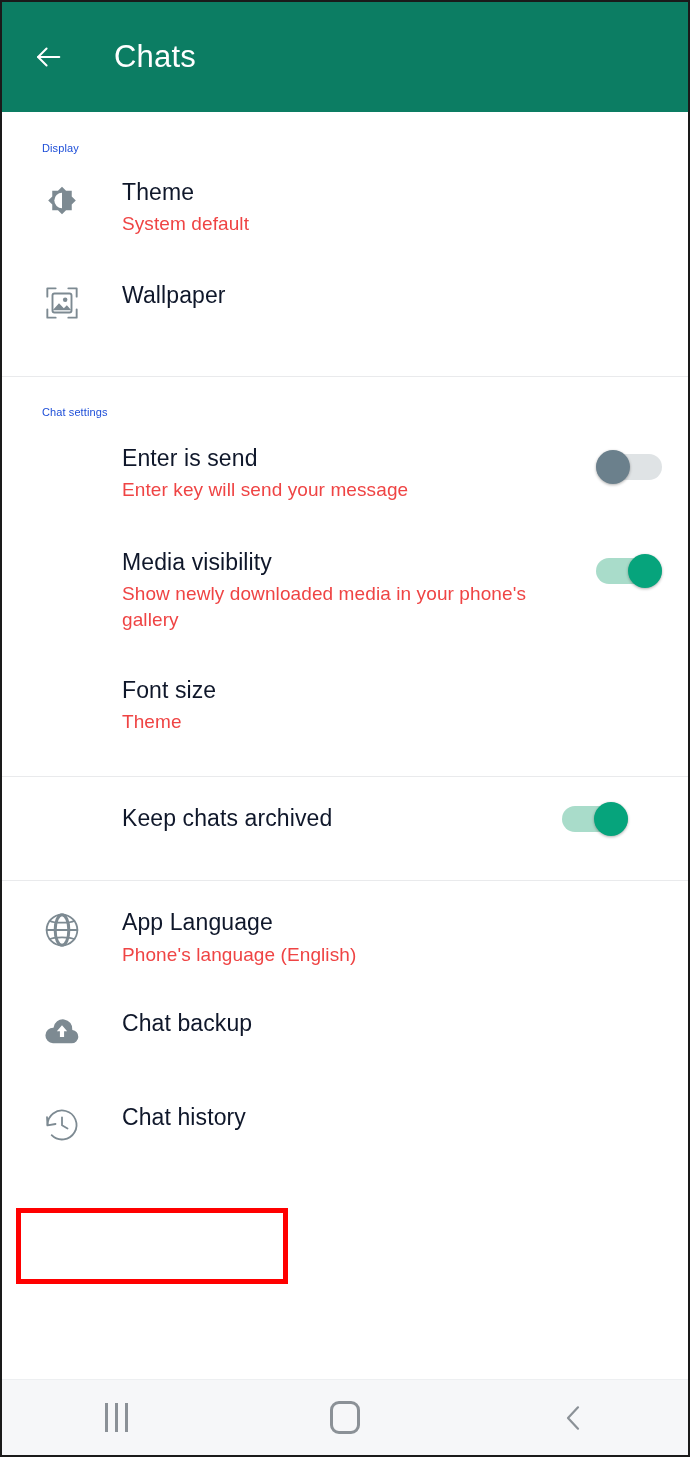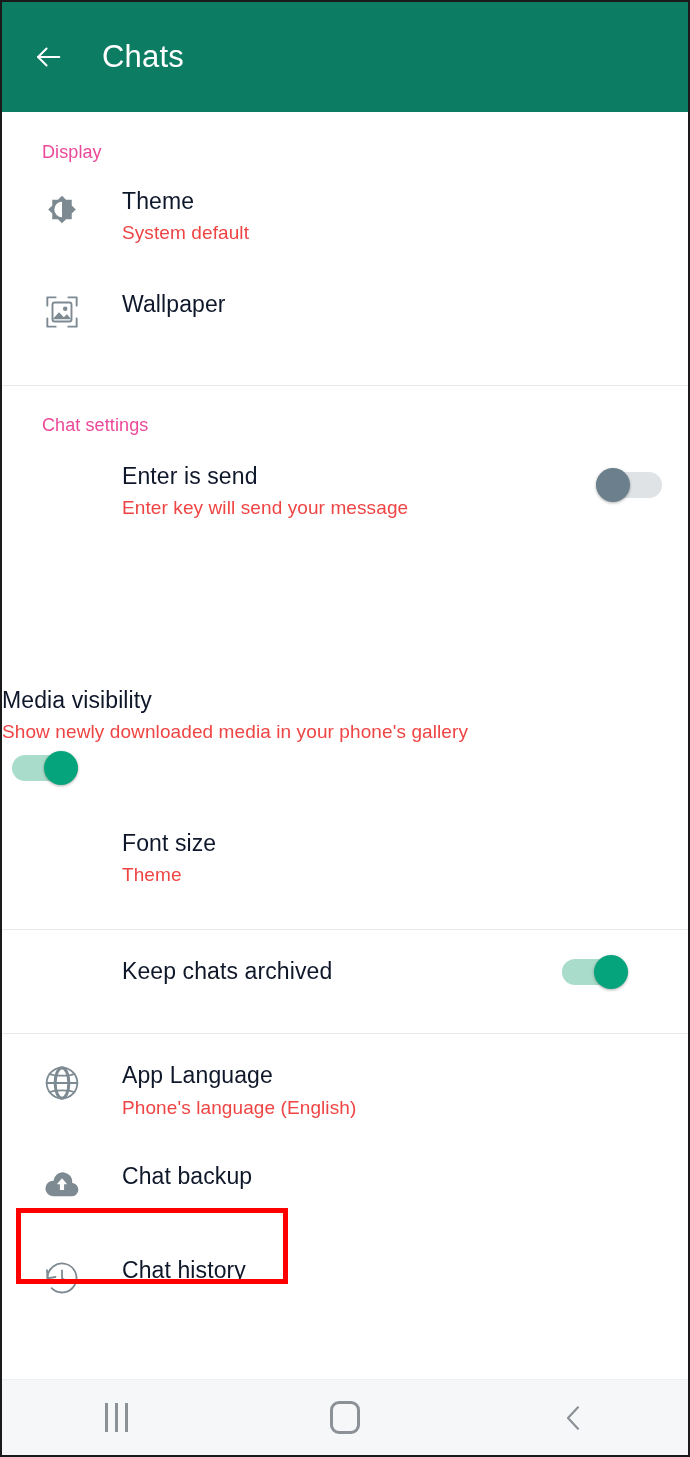--- a/index.html
+++ b/index.html
@@ -24,21 +24,21 @@
     overflow: hidden;
   }
 
   
   .appbar {
     height: 110px;
     background: #0C7D63;
     display: flex;
     align-items: center;
     padding-left: 26px;
-    gap: 34px;
+    gap: 46px;
   }
   .back-arrow {
     width: 40px;
     height: 40px;
     display: flex;
     align-items: center;
     justify-content: center;
     cursor: pointer;
   }
   .appbar-title {
@@ -58,22 +58,22 @@
   }
   .section + .section::before {
     content: "";
     position: absolute;
     top: 0; left: 0; right: 0;
     height: 1px;
     background: #E9EAEC;
   }
 
   .section-label {
-    color: #ec4899;
-    font-size: 18px;
+    color: #1d4ed8;
+    font-size: 11px;
     padding: 30px 0 6px 40px;
     letter-spacing: 0.1px;
   }
 
   .row {
     display: flex;
     align-items: flex-start;
     padding: 14px 26px 14px 0;
     min-height: 58px;
     cursor: pointer;
@@ -253,21 +253,21 @@
           <div class="row-sub">Enter key will send your message</div>
         </div>
         <div class="row-ctl">
           <div class="switch off">
             <div class="track"></div>
             <div class="thumb"></div>
           </div>
         </div>
       </div>
 
-      <div class="row" style="padding-top:26px;padding-bottom:20px;flex-direction:column;">
+      <div class="row" style="padding-top:26px;padding-bottom:20px;">
         <div class="row-icon empty"></div>
         <div class="row-text">
           <div class="row-title">Media visibility</div>
           <div class="row-sub">Show newly downloaded media in your phone's gallery</div>
         </div>
         <div class="row-ctl">
           <div class="switch on">
             <div class="track"></div>
             <div class="thumb"></div>
           </div>

